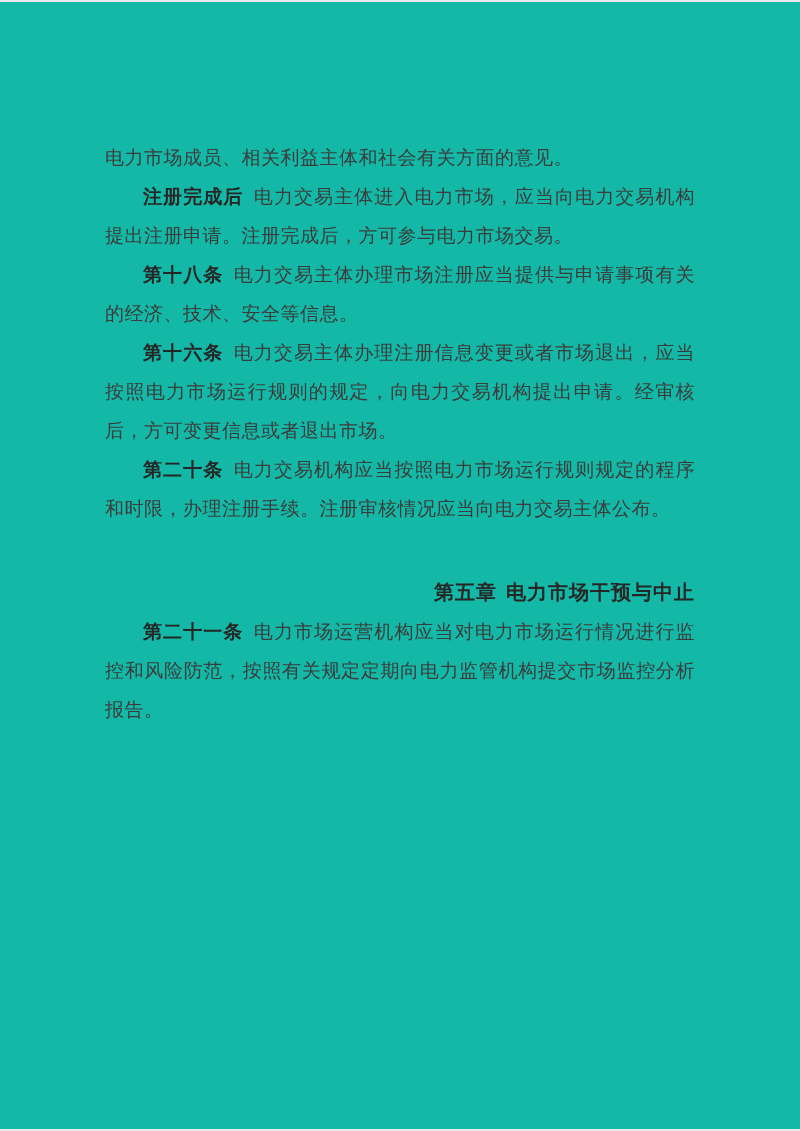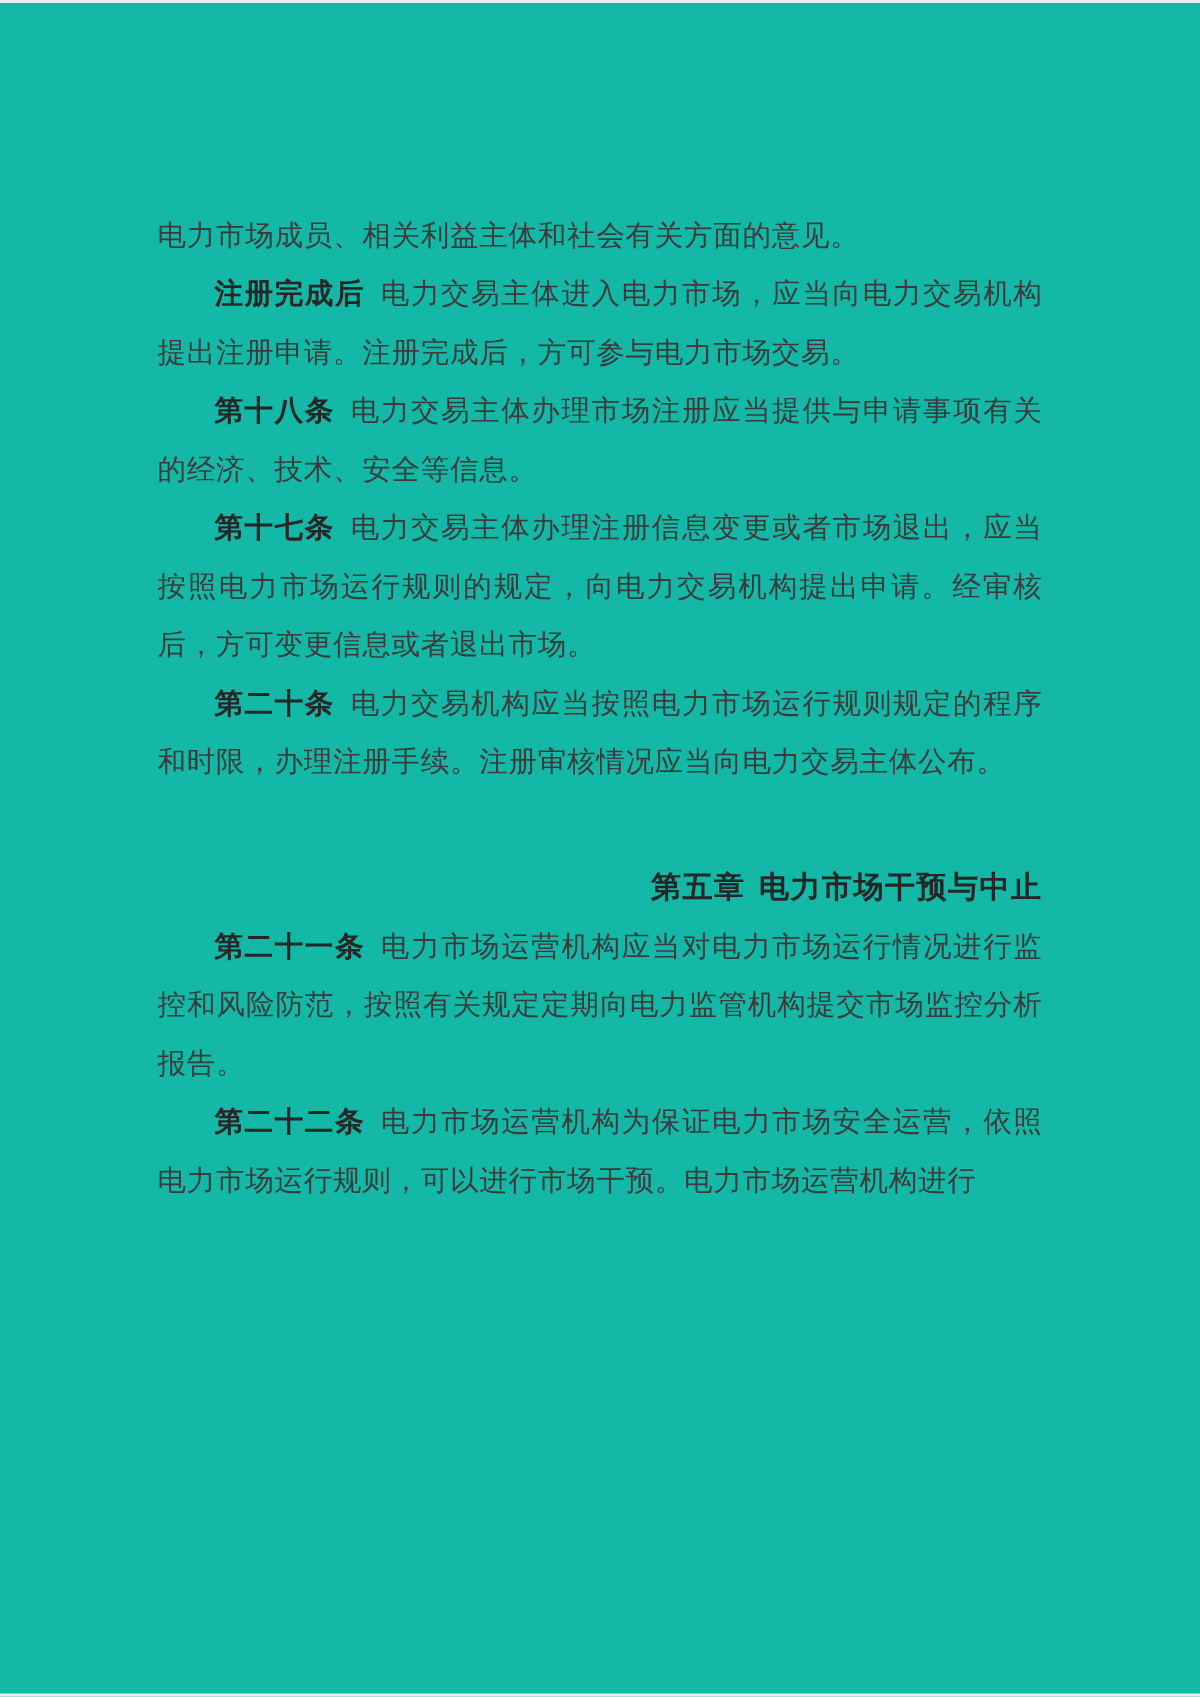--- a/index.html
+++ b/index.html
@@ -73,35 +73,32 @@
 
     <p class="para">
       <span class="art-num">注册完成后</span><span>电力交易主体进入电力市场，应当向电力交易机构提出注册申请。注册完成后，方可参与电力市场交易。</span>
     </p>
 
     <p class="para">
       <span class="art-num">第十八条</span><span>电力交易主体办理市场注册应当提供与申请事项有关的经济、技术、安全等信息。</span>
     </p>
 
     <p class="para">
-      <span class="art-num">第十七条</span><span>电力交易主体办理注册信息变更或者市场退出，应当按照电力市场运行规则的规定，向电力交易机构提出申请。经审核后，方可变更信息或者退出市场。</span>
+      <span class="art-num">第十六条</span><span>电力交易主体办理注册信息变更或者市场退出，应当按照电力市场运行规则的规定，向电力交易机构提出申请。经审核后，方可变更信息或者退出市场。</span>
     </p>
 
     <p class="para">
       <span class="art-num">第二十条</span><span>电力交易机构应当按照电力市场运行规则规定的程序和时限，办理注册手续。注册审核情况应当向电力交易主体公布。</span>
     </p>
 
     <h2 class="chapter second">
       <span class="chapter-num">第五章</span><span>电力市场干预与中止</span>
     </h2>
 
     <p class="para">
       <span class="art-num">第二十一条</span><span>电力市场运营机构应当对电力市场运行情况进行监控和风险防范，按照有关规定定期向电力监管机构提交市场监控分析报告。</span>
     </p>
 
-    <p class="para">
-      <span class="art-num">第二十二条</span><span>电力市场运营机构为保证电力市场安全运营，依照电力市场运行规则，可以进行市场干预。电力市场运营机构进行</span>
-    </p>
 
   </div>
 
   <div class="scan-edge bottom"></div>
 </div>
 
 </body></html>

